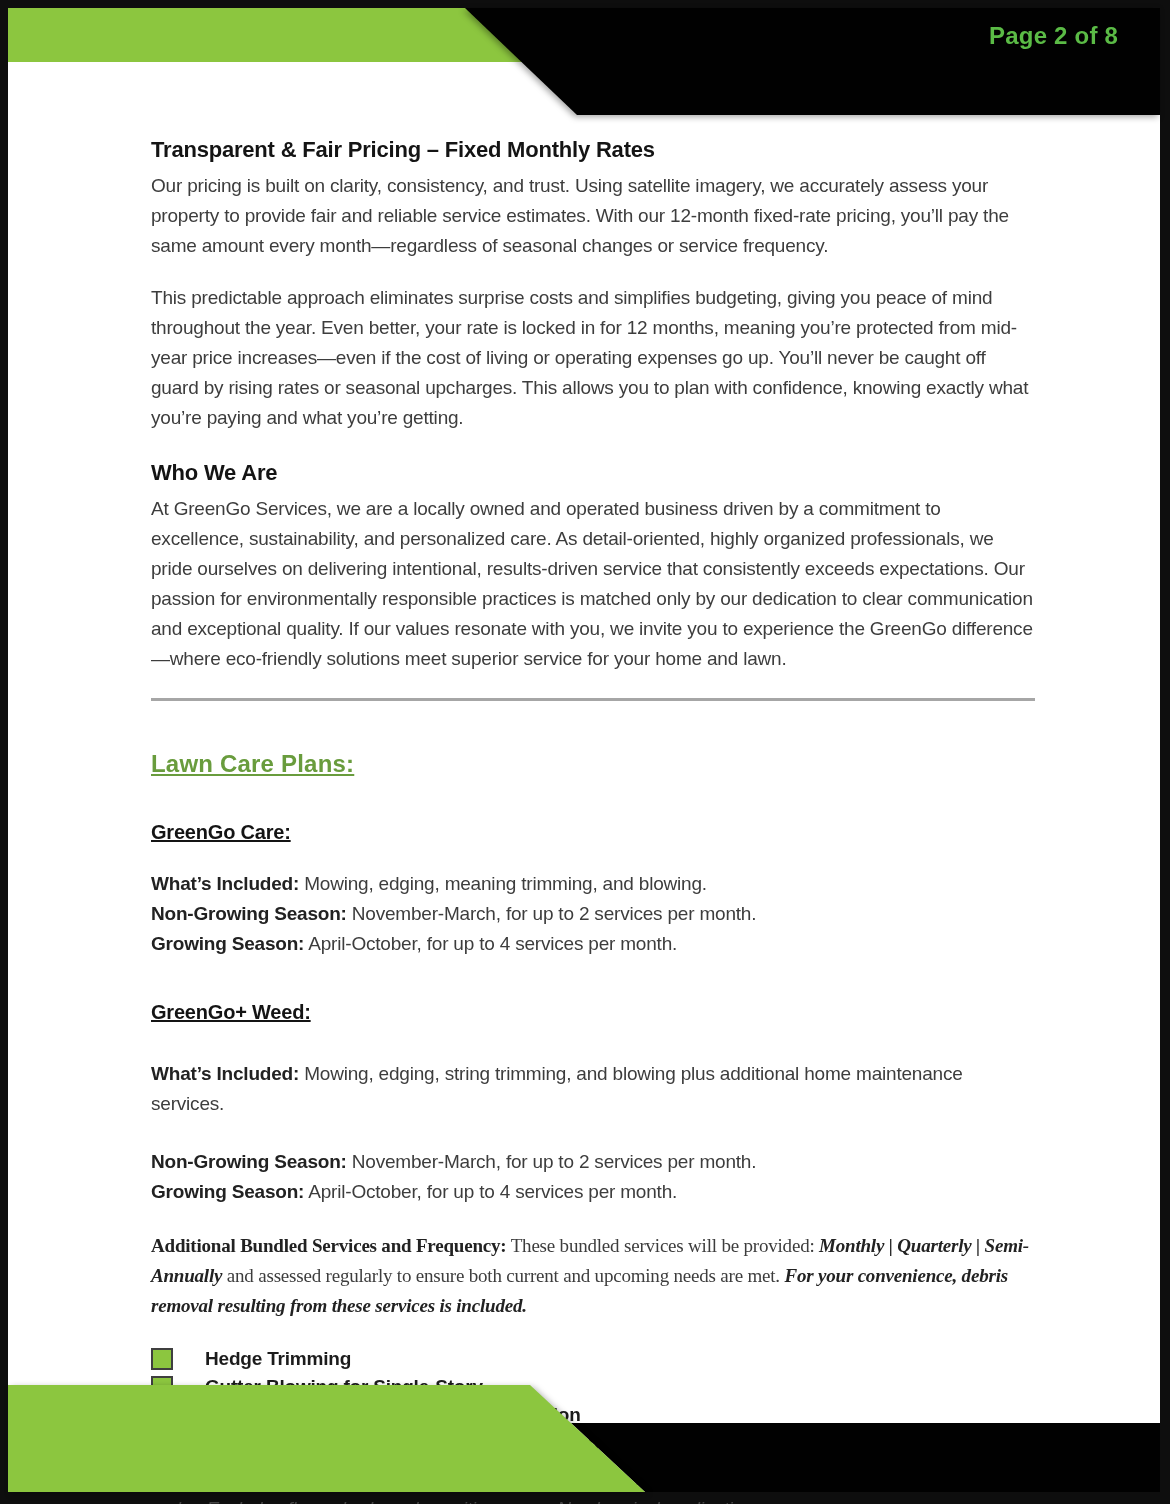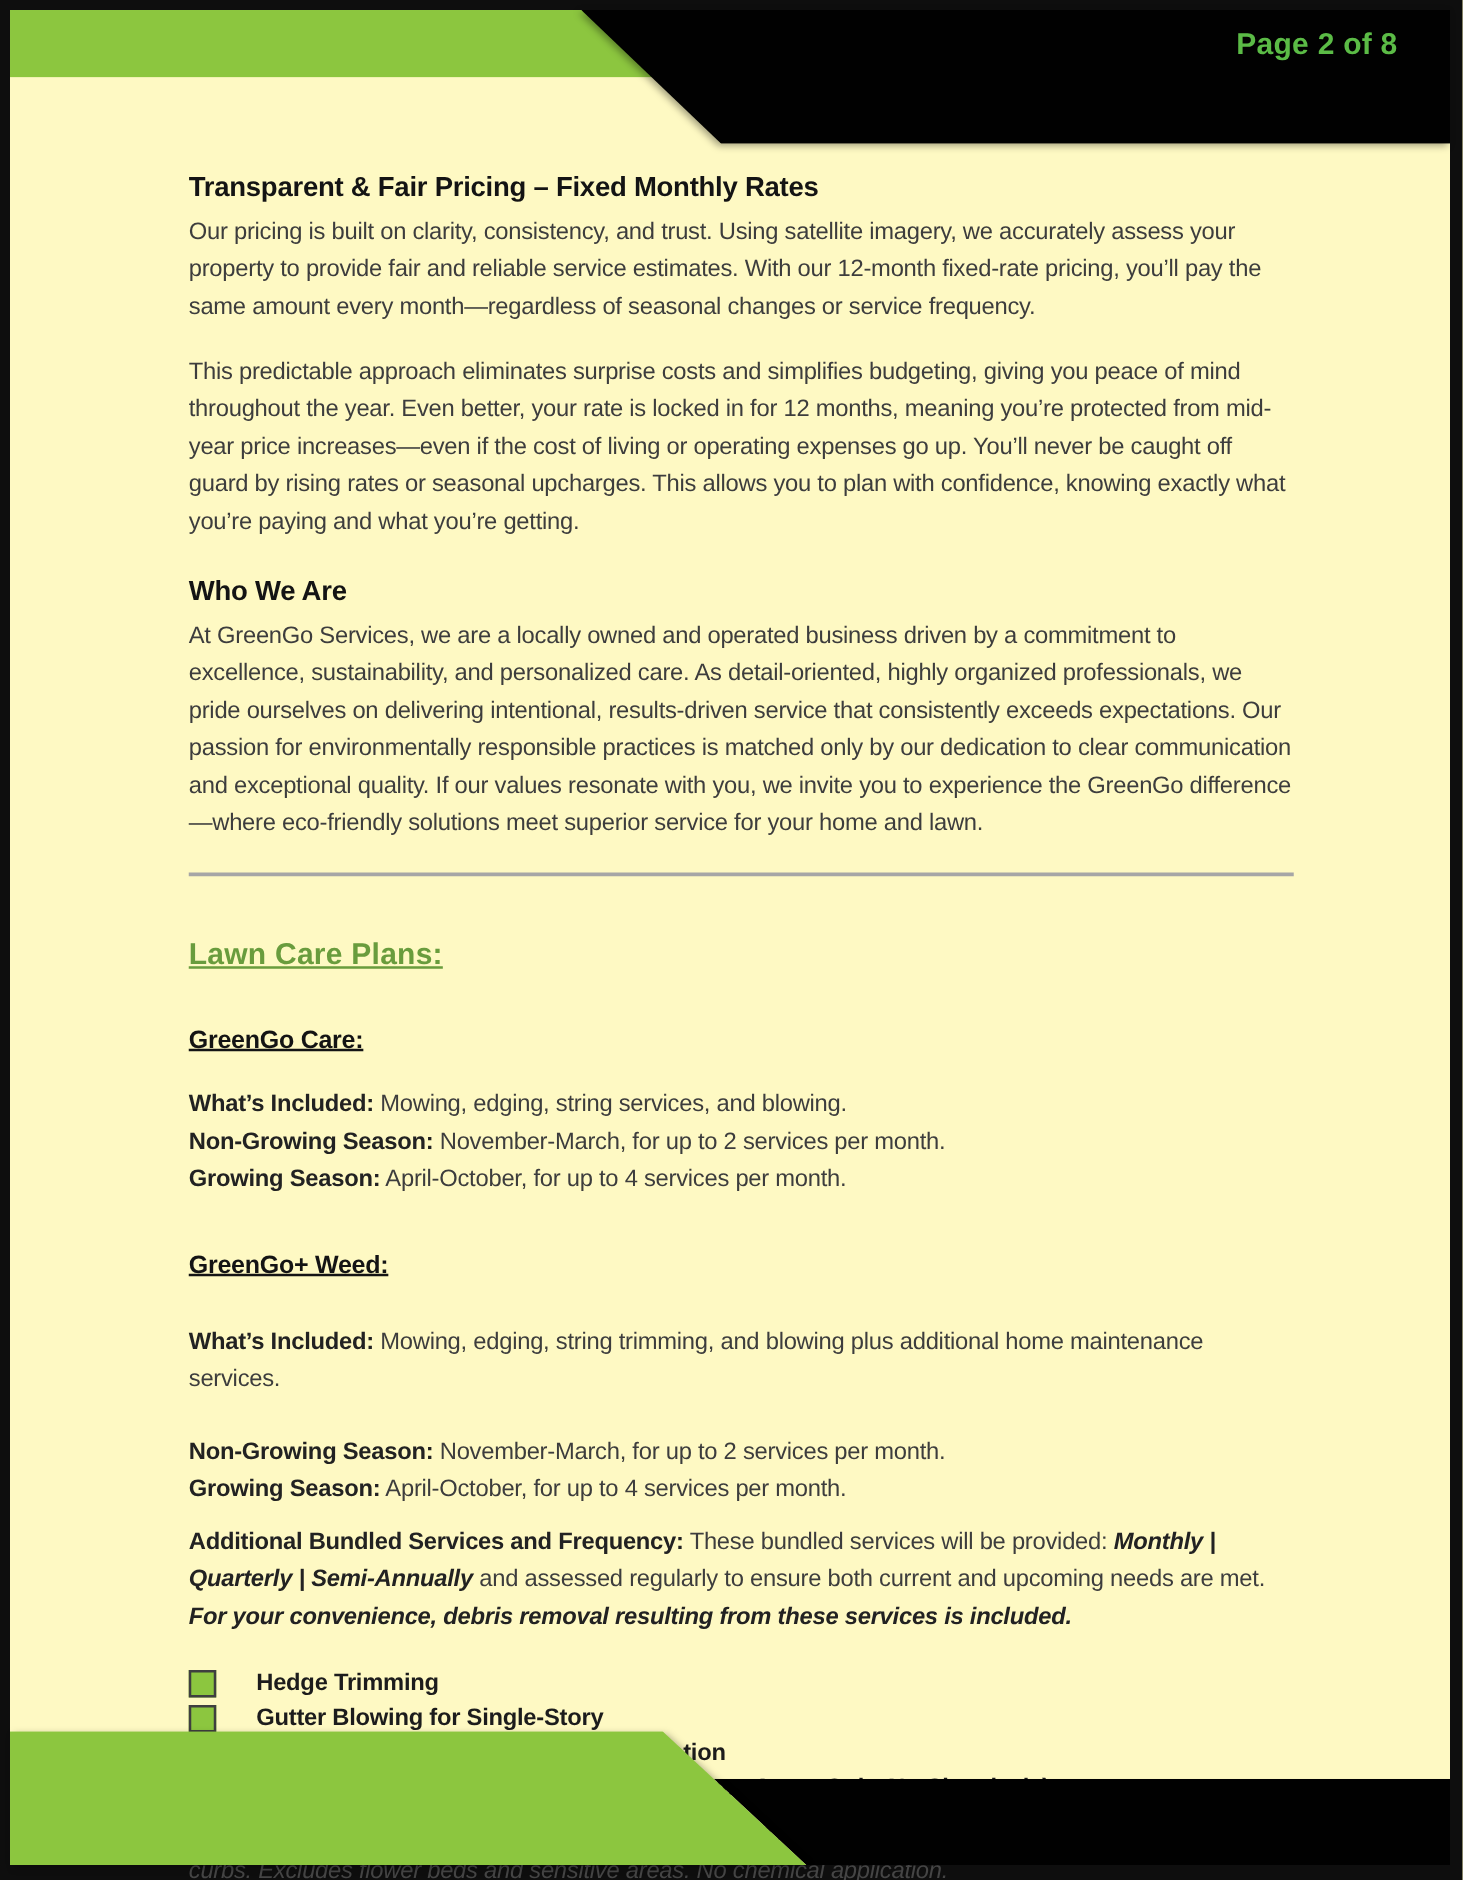--- a/index.html
+++ b/index.html
@@ -6,21 +6,21 @@
   body {
     width: 1170px; height: 1504px;
     position: relative;
     background: #0e0e0e;
     font-family: "Liberation Sans", sans-serif;
     overflow: hidden;
   }
   .page {
     position: absolute; left: 8px; top: 8px;
     width: 1152px; height: 1484px;
-    background: #fef9c3;
+    background: #ffffff;
   }
   
   .hdr-black-wrap { position: absolute; left: 8px; top: 8px; width: 1152px; height: 107px;
     filter: drop-shadow(-2px 2px 3px rgba(0,0,0,0.35)); z-index: 3; }
   .hdr-black {
     width: 100%; height: 100%;
     background: #010101;
     clip-path: polygon(457px 0, 1152px 0, 1152px 107px, 569px 107px);
     position: relative;
   }
@@ -74,21 +74,21 @@
   }
   .h-plan {
     font-size: 20px; line-height: 26px; font-weight: bold; color: #141414;
     text-decoration: underline;
     margin: 40px 0 0 0;
   }
   .plan-lines { margin-top: 24px; }
   .plus-included { margin-top: 34px; }
   .plus-lines { margin-top: 28px; }
   .bold-label { font-weight: bold; color: #222222; text-align: right; }
-  .ab-para { margin-top: 12px; }
+  .ab-para { margin-top: 24px; font-family: Liberation Serif, serif; }
   .bi { font-weight: bold; font-style: italic; color: #222222; }
   .checklist { margin-top: 24px; }
   .check-item { display: flex; align-items: center; height: 28px; gap: 21px; }
   .check-box {
     width: 22px; height: 22px; box-sizing: border-box;
     background: #8cc63f; border: 2px solid #3f3f3f;
     margin-right: 11px; flex: 0 0 auto;
   }
   .check-label { font-weight: bold; color: #1c1c1c; font-size: 19px; }
   .note { font-style: italic; margin-top: 7px; color: #454545; }
@@ -106,21 +106,21 @@
 
     <div class="h-black h-who">Who We Are</div>
     <div class="para">At GreenGo Services, we are a locally owned and operated business driven by a commitment to excellence, sustainability, and personalized care. As detail-oriented, highly organized professionals, we pride ourselves on delivering intentional, results-driven service that consistently exceeds expectations. Our passion for environmentally responsible practices is matched only by our dedication to clear communication and exceptional quality. If our values resonate with you, we invite you to experience the GreenGo difference—where eco-friendly solutions meet superior service for your home and lawn.</div>
 
     <hr class="divider">
 
     <div class="h-green">Lawn Care Plans:</div>
 
     <div class="h-plan">GreenGo Care:</div>
     <div class="plan-lines">
-      <div><span class="bold-label">What’s Included:</span><span> Mowing, edging, string services, and blowing.</span></div>
+      <div><span class="bold-label">What’s Included:</span><span> Mowing, edging, meaning trimming, and blowing.</span></div>
       <div><span class="bold-label">Non-Growing Season:</span><span> November-March, for up to 2 services per month.</span></div>
       <div><span class="bold-label">Growing Season:</span><span> April-October, for up to 4 services per month.</span></div>
     </div>
 
     <div class="h-plan">GreenGo+ Weed:</div>
     <div class="plus-included">
       <span class="bold-label">What’s Included:</span><span> Mowing, edging, string trimming, and blowing plus additional home maintenance services.</span>
     </div>
     <div class="plus-lines">
       <div><span class="bold-label">Non-Growing Season:</span><span> November-March, for up to 2 services per month.</span></div>

